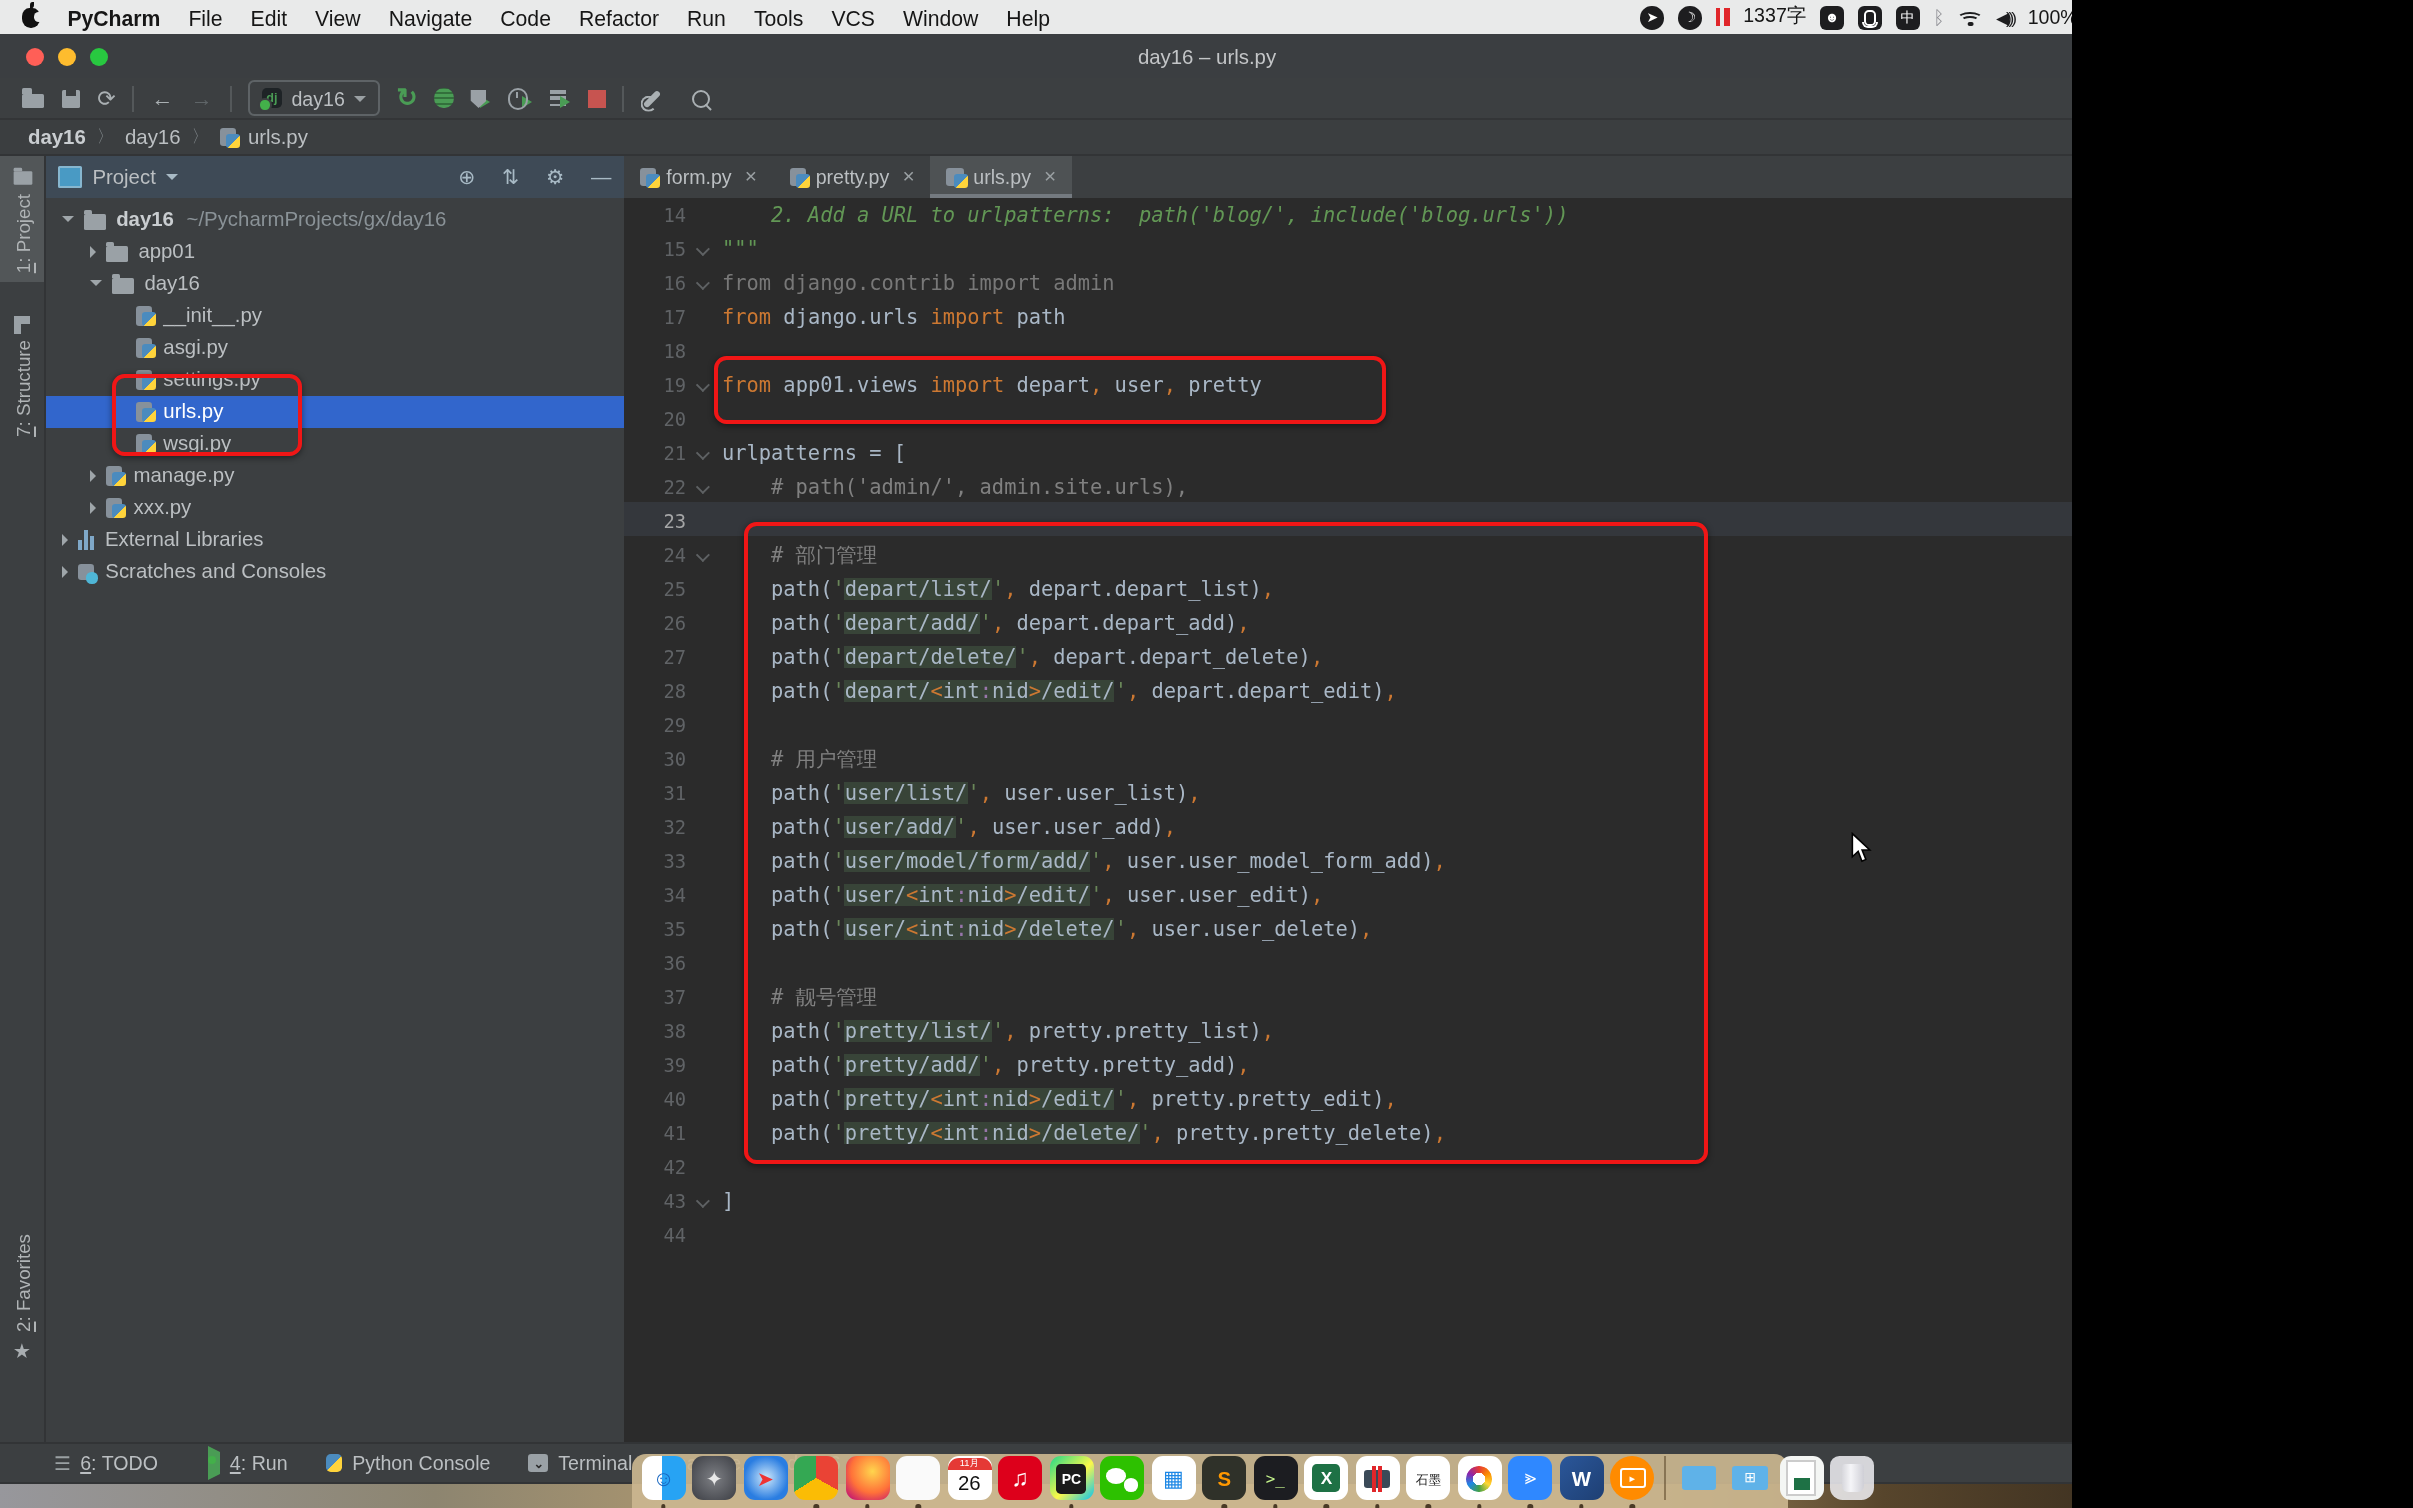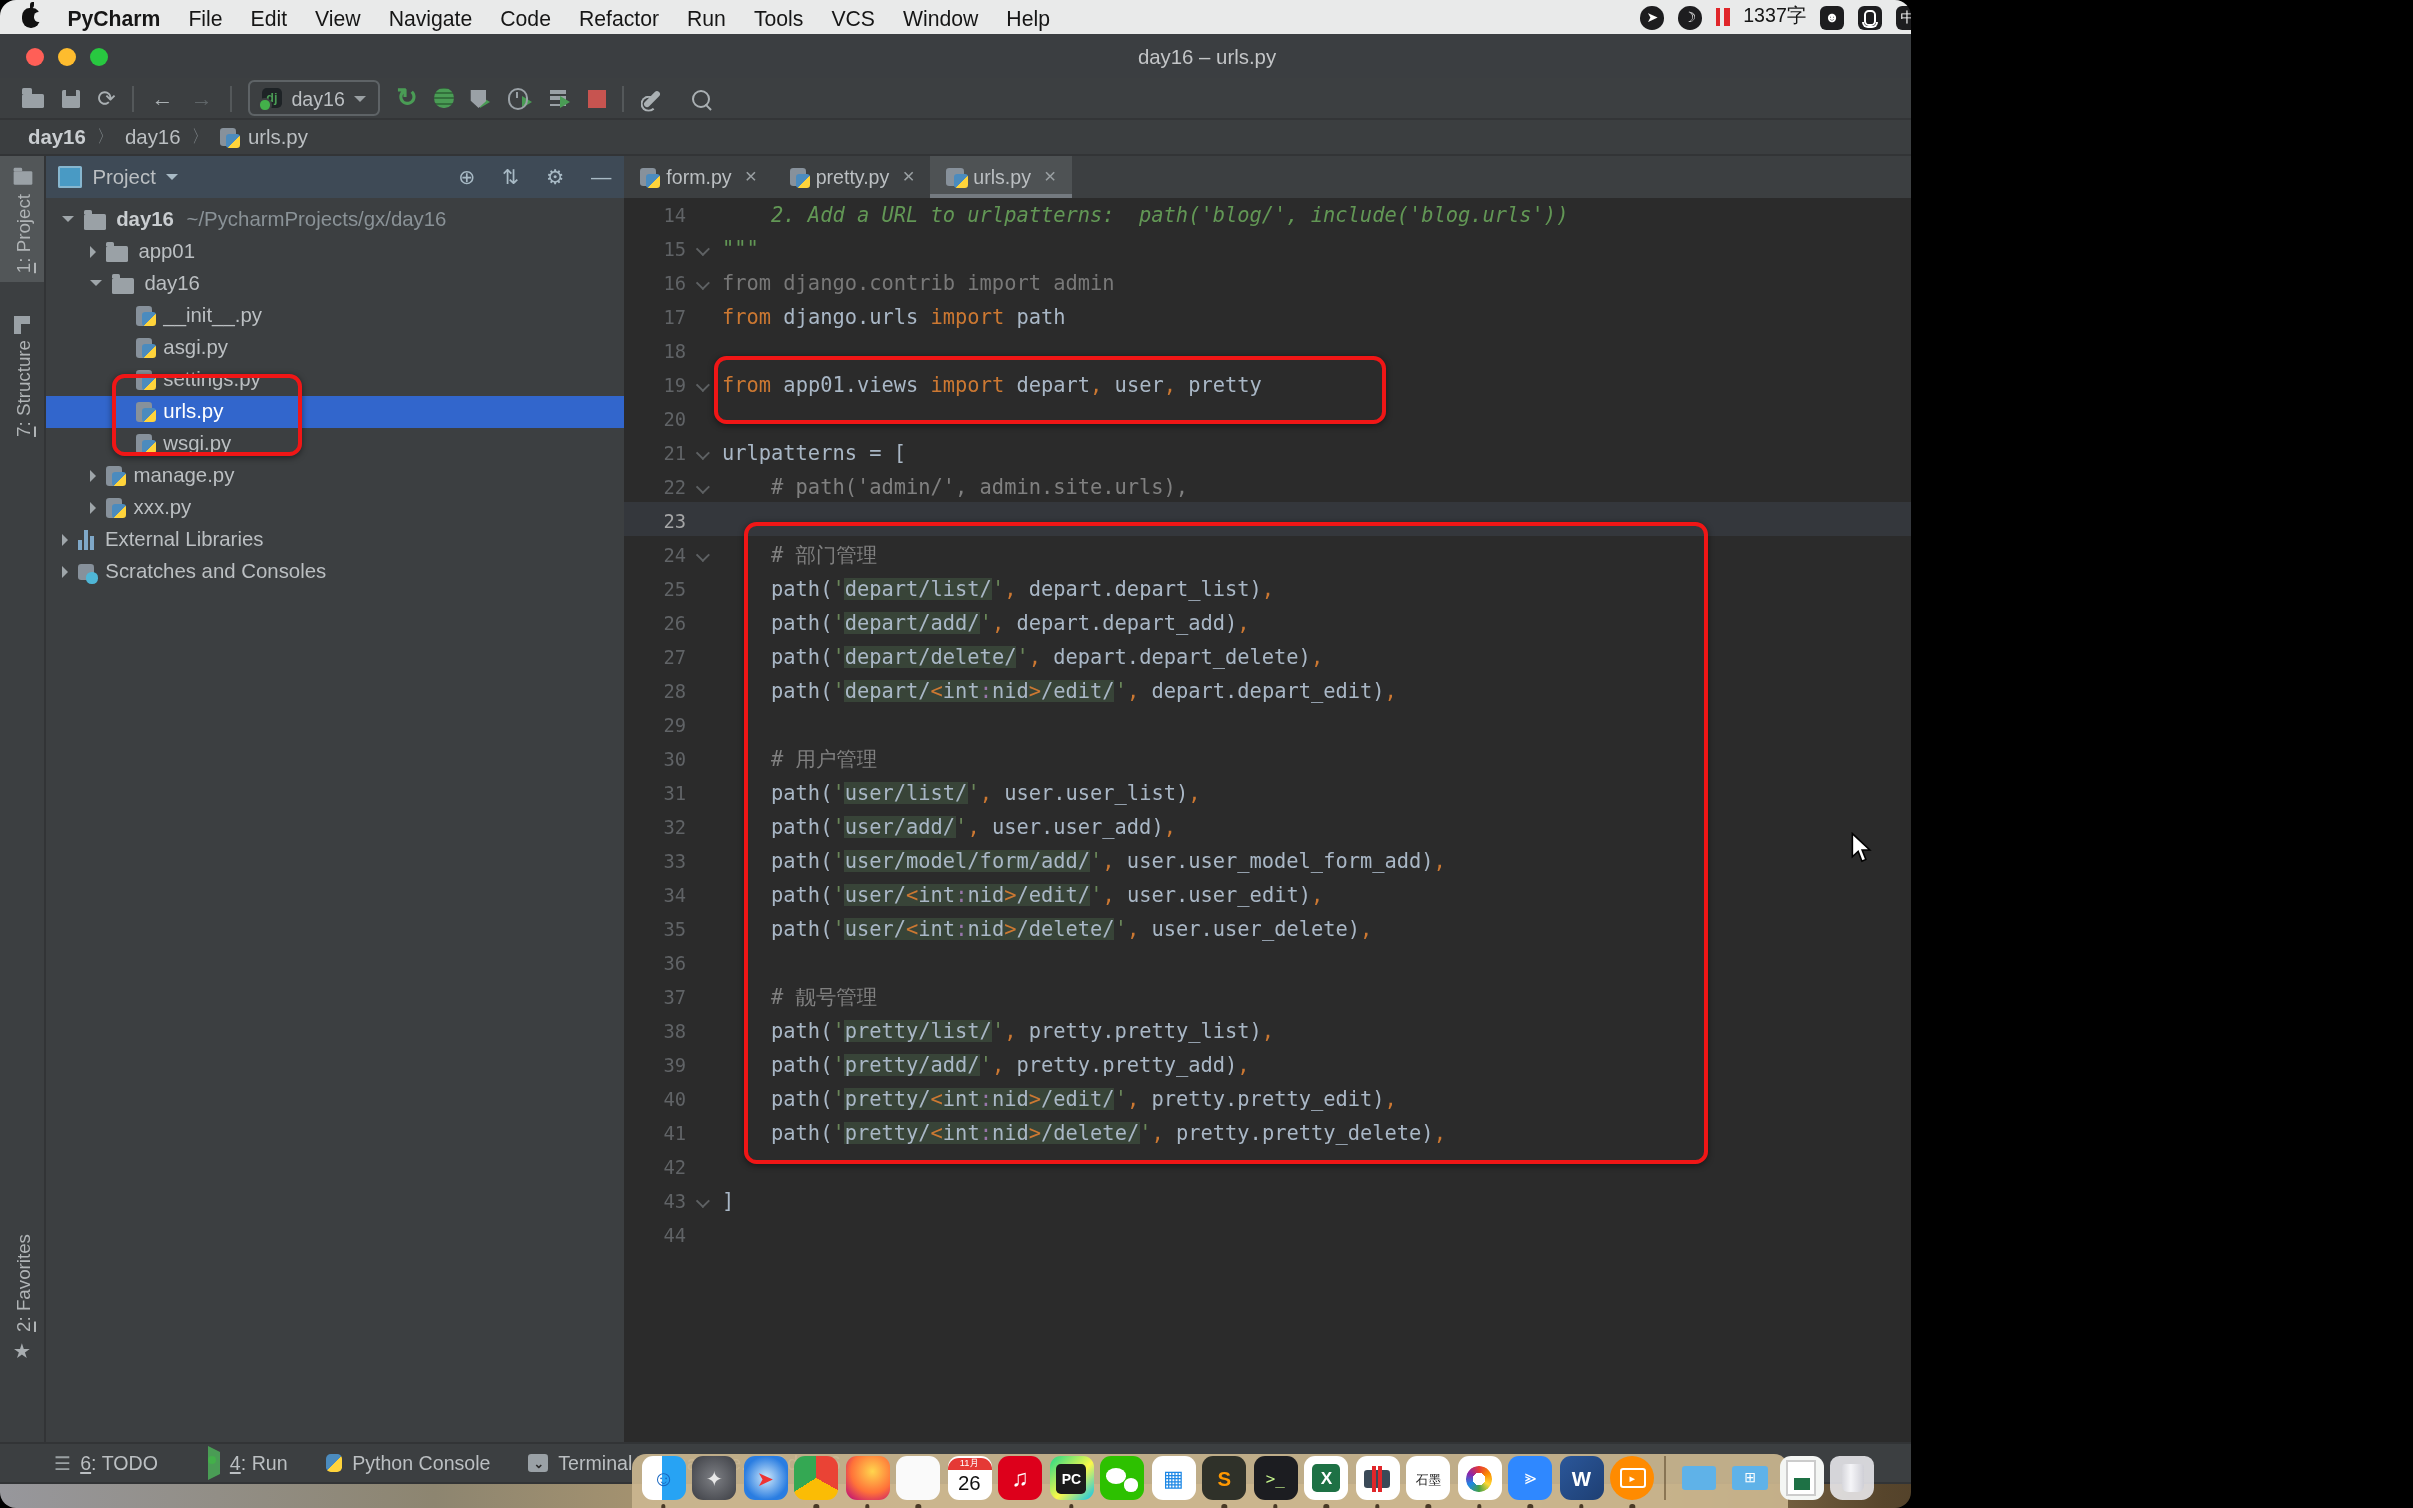--- a/index.html
+++ b/index.html
@@ -1,16 +1,16 @@
 <!DOCTYPE html>
 <html style="font-size:12.6px"><head>
 <meta charset="utf-8">
 <style>
   html,body{margin:0;padding:0;background:#000;}
-  #stage{width:1911px;height:1508px;overflow:hidden;position:relative;border-radius:16px;}
+  #stage{width:2072px;height:1508px;overflow:hidden;position:relative;}
   #screen{width:1207px;height:754px;transform:scale(2);transform-origin:0 0;position:relative;
           font-family:"Liberation Sans",sans-serif;background:#2b2b2b;}
   .abs{position:absolute;}
   
   #menubar{left:0;top:0;width:1207px;height:17.3px;background:#e9eaea;display:flex;align-items:center;
            color:#161616;font-size:10.6px;}
   #menubar .mitem{padding:0 7px;white-space:nowrap;}
   #menubar .brand{font-weight:bold;}
   .apple{width:9.4px;height:10.2px;background:#111;border-radius:40% 40% 46% 46%;position:relative;margin:0 6.3px 0 11px;}
   .apple::before{content:'';position:absolute;right:-1.6px;top:2.4px;width:4.7px;height:4.7px;border-radius:50%;background:#e9eaea;}

